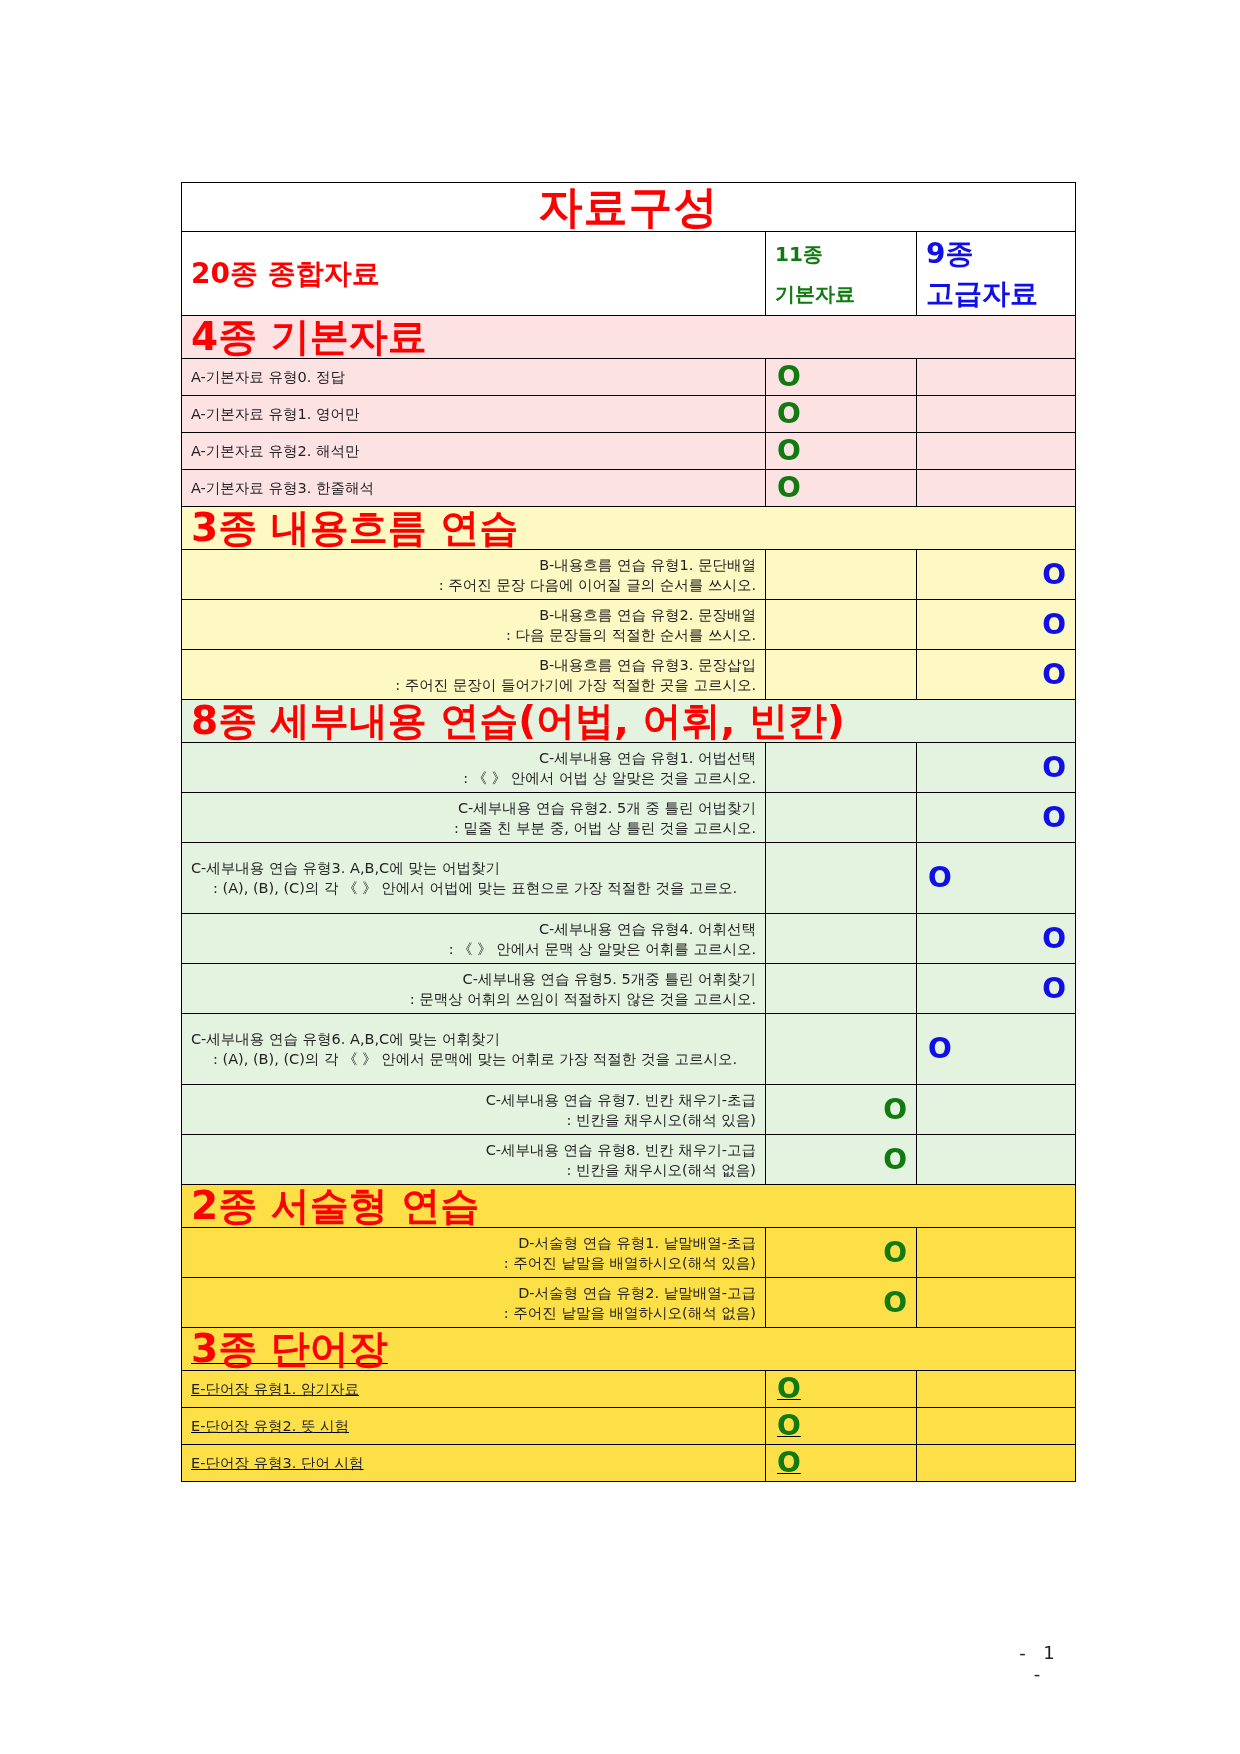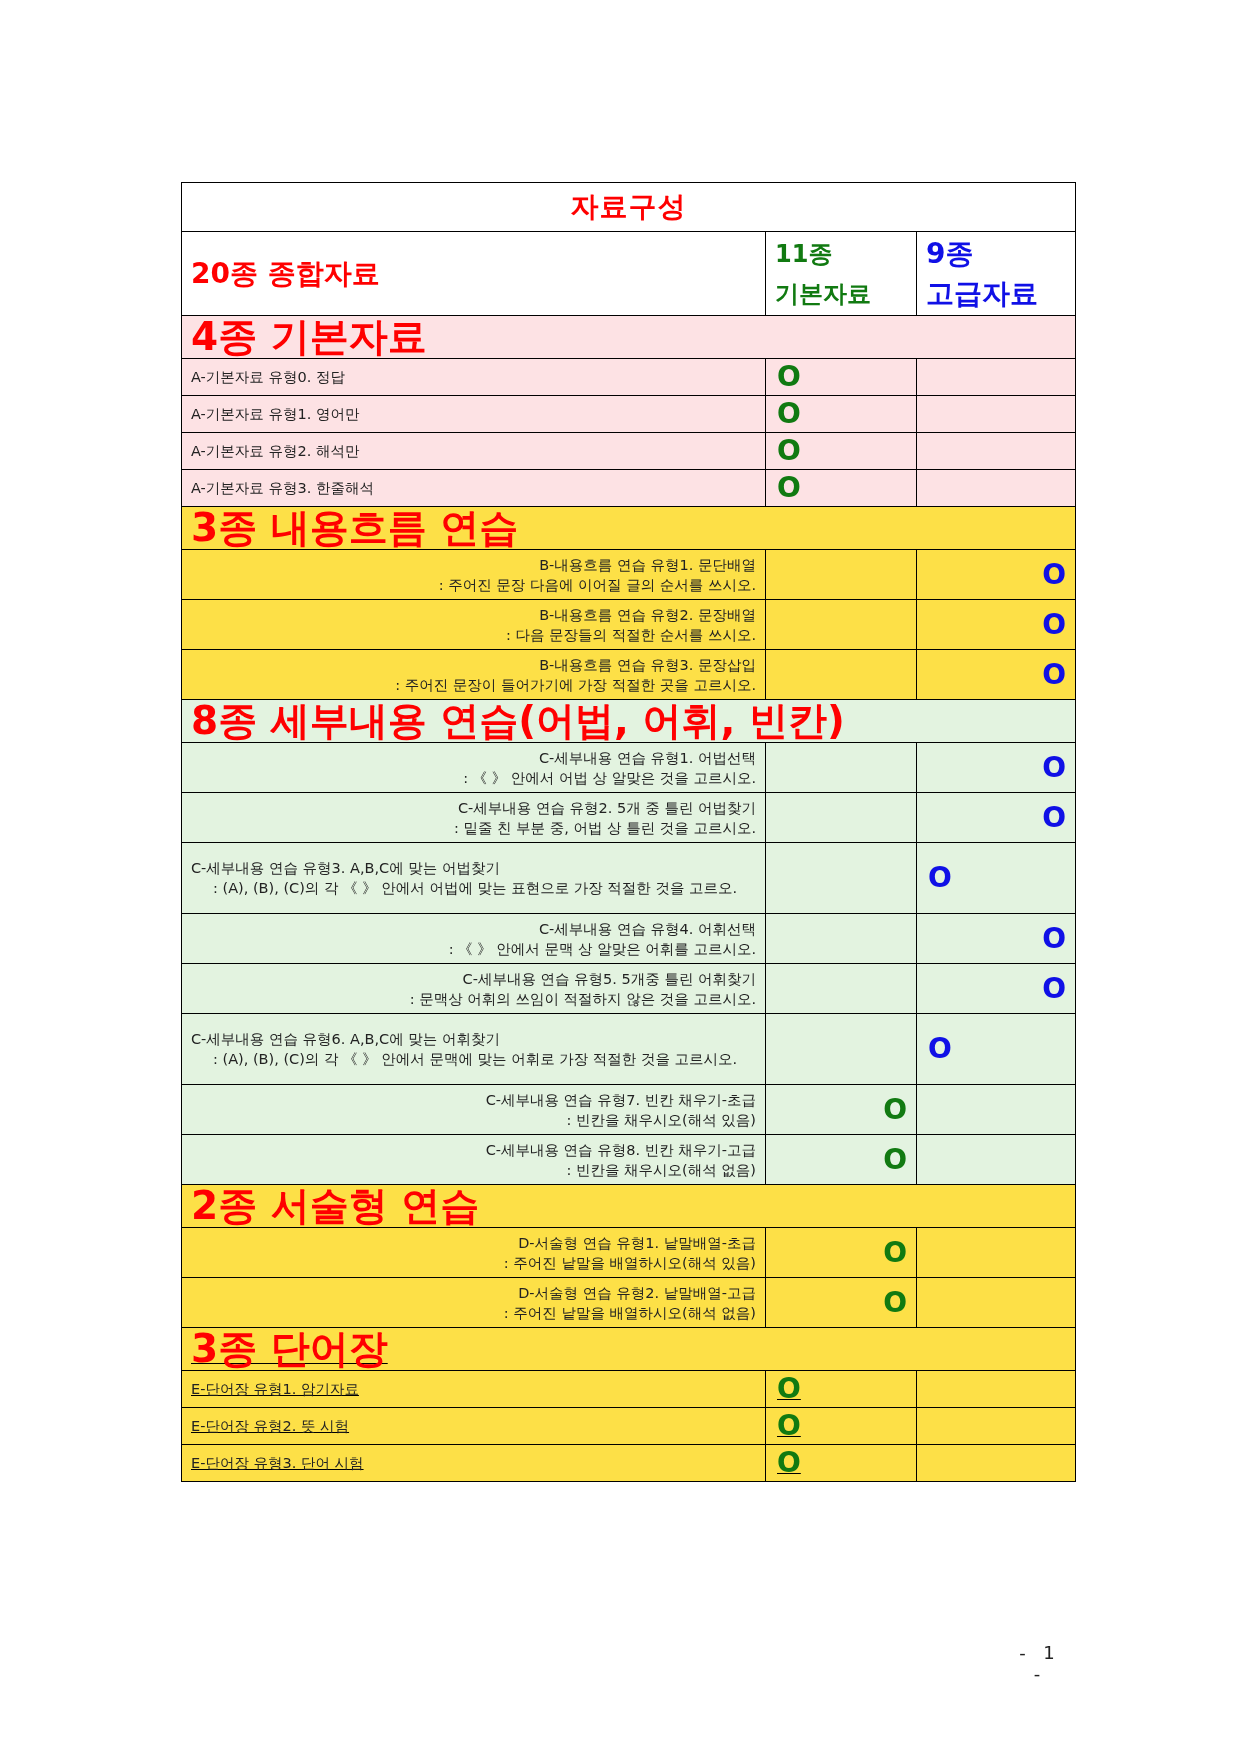--- a/index.html
+++ b/index.html
@@ -2,34 +2,34 @@
 <html><head>
 <meta charset="utf-8">
 <style>
   html, body { margin:0; padding:0; background:#ffffff; }
   body { width:1240px; height:1754px; position:relative; font-family:"DejaVu Sans", "Liberation Sans", sans-serif; }
   .page { position:absolute; left:0; top:0; width:1240px; height:1754px; background:#fff; }
   table.grid { position:absolute; left:181px; top:182px; width:894px; border-collapse:collapse; table-layout:fixed; }
   table.grid td { border:1.5px solid #000; padding:0 9px; vertical-align:middle; box-sizing:border-box; }
   col.c1 { width:584px; } col.c2 { width:151px; } col.c3 { width:159px; }
   .title-cell { text-align:center; height:49px; background:#fff; }
-  .title { color:#ff0000; font-weight:bold; font-size:28px; line-height:44px; letter-spacing:1px; }
+  .title { color:#ff0000; font-weight:bold; font-size:44px; line-height:44px; letter-spacing:1px; }
   .hdr-row td { height:84px; background:#fff; }
   .hdr-main { color:#ff0000; font-weight:bold; font-size:28px; }
-  .hdr-basic { color:#117a11; font-weight:bold; font-size:24px; line-height:40px; }
+  .hdr-basic { color:#117a11; font-weight:bold; font-size:20px; line-height:40px; }
   .hdr-adv { color:#1010e6; font-weight:bold; font-size:28px; line-height:40px; }
   .sec td { height:43px; }
   .sec-label { color:#ff0000; font-weight:bold; font-size:39px; line-height:38px;text-align:center; }
   .item { font-size:14.5px; color:#222; line-height:20px; }
   .item .sub { display:block; padding-left:22px; }
   .mark { font-weight:bold; font-size:28px; line-height:28px; padding-left:2px; font-family:"DejaVu Sans", sans-serif; }
   .mark.basic { color:#117a11; }
   .mark.adv { color:#1010e6; }
   .bg-a { background:#fde2e4; }
-  .bg-b { background:#fde047; }
+  .bg-b { background:#fef9c3; }
   .bg-c { background:#e3f3e0;padding-left:32px; }
   .bg-d { background:#fde047; }
   .bg-e { background:#fde047;text-decoration:underline; }
   .h37 { height:37px; }
   .h50 { height:50px;text-align:right; }
   .h71 { height:71px; }
   .pagenum { position:absolute; left:1010px; top:1642px; width:60px; text-align:center; font-size:18px; color:#222; letter-spacing:6px; }
 </style>
 </head>
 <body>

